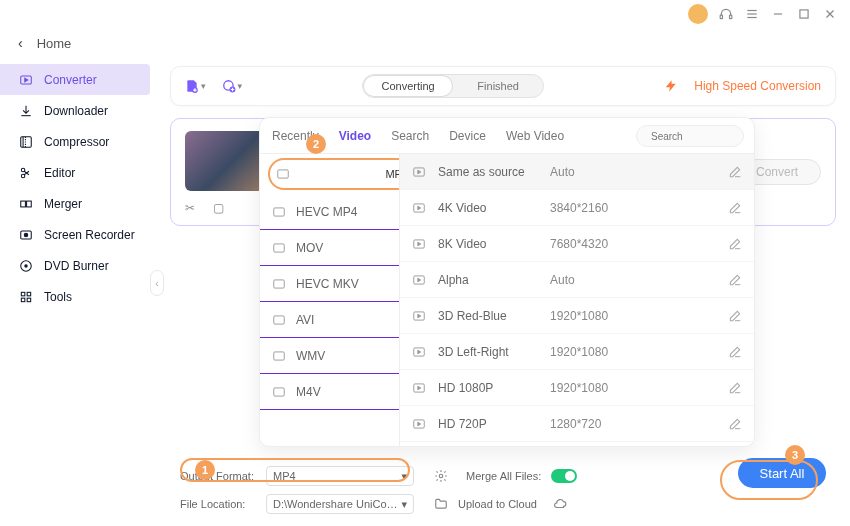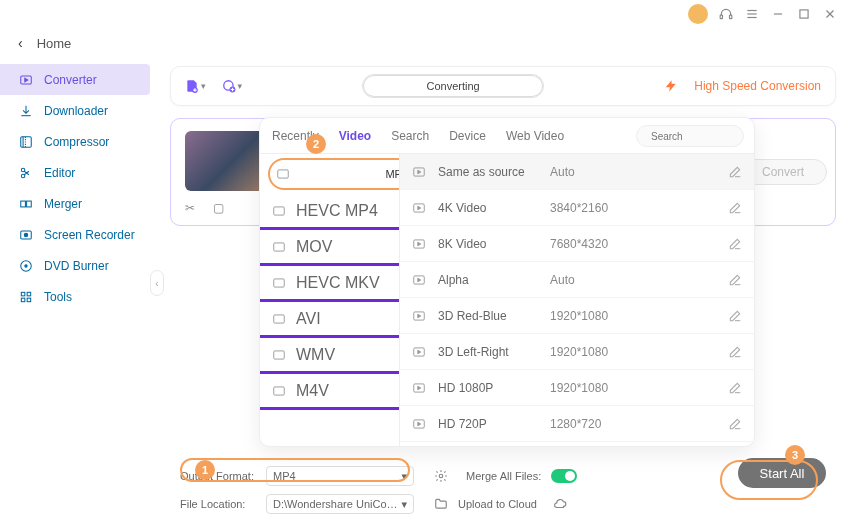--- a/index.html
+++ b/index.html
@@ -4,62 +4,62 @@
 <style>
 *{margin:0;padding:0;box-sizing:border-box;font-family:-apple-system,BlinkMacSystemFont,"Segoe UI",Arial,sans-serif}
 body{width:850px;height:526px;background:#fff;position:relative;font-size:12px;color:#555}
 .titlebar{height:28px;display:flex;align-items:center;justify-content:flex-end;padding:0 12px;gap:10px}
 .tb-icon{width:16px;height:16px;display:flex;align-items:center;justify-content:center;color:#888}
 .avatar{width:20px;height:20px;border-radius:50%;background:#f4b860}
 .home-row{height:30px;display:flex;align-items:center;padding-left:18px;gap:14px;color:#555;font-size:13px}
 .back-arrow{font-size:14px;color:#333}
 .layout{display:flex;height:calc(100% - 58px)}
 .sidebar{width:158px;padding-top:6px}
-.side-item{height:31px;display:flex;align-items:center;padding-left:18px;gap:10px;color:#0369a1;font-size:12px;cursor:pointer}
+.side-item{height:31px;display:flex;align-items:center;padding-left:18px;gap:10px;color:#0f172a;font-size:12px;cursor:pointer}
 .side-item.active{background:#e7e0fb;color:#6b4de6;border-radius:0 4px 4px 0;margin-right:8px}
 .side-icon{width:16px;height:16px;display:flex;align-items:center;justify-content:center}
 .main{flex:1;padding:8px 14px 0 12px;position:relative}
 .card{background:#fff;border:1px solid #eee;border-radius:10px;padding:10px 14px;box-shadow:0 1px 3px rgba(0,0,0,.03)}
 .top-card{height:40px;display:flex;align-items:center;justify-content:space-between}
 .tc-left{display:flex;gap:16px;align-items:center}
 .dd-icon{display:flex;align-items:center;gap:2px;color:#7c5cff}
 .arrow-dn{font-size:9px;color:#888}
 .seg{display:flex;border:1px solid #e2e2e2;border-radius:14px;overflow:hidden;width:182px;height:24px}
 .seg>div{flex:1;display:flex;align-items:center;justify-content:center;font-size:11px;color:#777}
 .seg>div.on{background:#fff;color:#444;border-radius:14px;box-shadow:0 0 0 1px #ddd inset}
 .seg{background:#f3f3f3}
 .hsc{color:#ff7b3d;font-size:12px;display:flex;align-items:center;gap:16px}
 .file-card{margin-top:12px;border:1px solid #d9caff;border-radius:10px;padding:12px 14px;height:108px;position:relative;display:flex;gap:14px}
 .thumb{width:96px;height:60px;border-radius:6px;background:linear-gradient(135deg,#8a6d8f 0%,#3b4a63 50%,#b98b6a 100%)}
 .fname{display:flex;align-items:center;gap:10px;font-size:13px;color:#333}
 .tool-row{position:absolute;left:14px;bottom:10px;display:flex;gap:18px;color:#888}
-.convert-btn{position:absolute;right:8px;top:50%;transform:translateY(-50%);border:1px solid #e4e4e4;background:#f8f8f8;color:#bbb;border-radius:14px;width:88px;height:26px;display:flex;align-items:center;justify-content:center;font-size:12px}
+.convert-btn{position:absolute;right:14px;top:50%;transform:translateY(-50%);border:1px solid #e4e4e4;background:#f8f8f8;color:#bbb;border-radius:14px;width:88px;height:26px;display:flex;align-items:center;justify-content:center;font-size:12px}
 .dropdown{position:absolute;top:117px;left:259px;width:496px;height:330px;background:#fff;border:1px solid #eee;border-radius:10px;box-shadow:0 6px 22px rgba(0,0,0,.08);z-index:20;display:flex;flex-direction:column}
 .dd-tabs{display:flex;align-items:center;height:36px;border-bottom:1px solid #eee;padding:0 12px;gap:20px;font-size:12px;color:#777;position:relative}
 .dd-tab.on{color:#6b4de6;font-weight:600}
 .dd-search{position:absolute;right:10px;top:7px;border:1px solid #eee;background:#fafafa;border-radius:12px;height:22px;width:108px;display:flex;align-items:center;padding:0 8px;gap:6px;color:#bbb}
 .dd-search input{border:none;outline:none;background:transparent;font-size:10px;flex:1;color:#555}
 .dd-body{flex:1;display:flex;overflow:hidden}
 .fmt-col{width:140px;border-right:1px solid #eee;overflow:auto}
-.fmt-item{height:36px;display:flex;align-items:center;gap:10px;padding-left:12px;font-size:16px;color:#666;border-bottom:3px solid #6d28d9}
+.fmt-item{height:36px;display:flex;align-items:center;gap:10px;padding-left:12px;font-size:12px;color:#666;border-bottom:1px solid #6d28d9}
 .fmt-item.sel{border:2px solid #f5a05a;border-radius:18px;margin:4px 8px;height:32px;color:#333}
 .res-col{flex:1;overflow:auto}
 .res-item{height:36px;display:flex;align-items:center;padding:0 12px;gap:12px;font-size:12px;color:#666;border-bottom:1px solid #f4f4f4;justify-content:space-between}
 .res-item.on{background:#f6f6f6}
 .res-left{display:flex;align-items:center;gap:12px}
 .res-label{width:100px}
 .res-dim{color:#888}
 .edit-ico{color:#aaa}
 .bottom{position:absolute;left:180px;right:14px;bottom:10px}
 .brow{display:flex;align-items:center;height:24px;gap:10px;font-size:11px;color:#666;margin-top:4px}
 .brow .lbl{width:76px}
 .sel{border:1px solid #ddd;border-radius:4px;height:20px;width:148px;display:flex;align-items:center;justify-content:space-between;padding:0 6px;font-size:11px;background:#fff}
 .toggle{width:26px;height:14px;border-radius:8px;background:#1fc97a;position:relative}
 .toggle::after{content:'';position:absolute;width:10px;height:10px;border-radius:50%;background:#fff;right:2px;top:2px}
-.start-all{position:absolute;right:10px;bottom:28px;width:88px;height:30px;border-radius:16px;background:#737373;color:#fff;display:flex;align-items:center;justify-content:center;font-size:13px}
+.start-all{position:absolute;right:10px;bottom:28px;width:88px;height:30px;border-radius:16px;background:#3b82f6;color:#fff;display:flex;align-items:center;justify-content:center;font-size:13px}
 .callout{position:absolute;width:20px;height:20px;border-radius:50%;background:#f5a05a;color:#fff;display:flex;align-items:center;justify-content:center;font-size:11px;font-weight:700;z-index:40}
 .callout-ring{position:absolute;border:2px solid #f5a05a;border-radius:14px;z-index:30;pointer-events:none}
 .collapse-handle{position:absolute;left:150px;top:270px;width:14px;height:26px;border:1px solid #e8e8e8;border-radius:7px;background:#fff;display:flex;align-items:center;justify-content:center;color:#aaa;font-size:10px;z-index:5}
 svg{width:14px;height:14px}
 </style>
 </head>
 <body>
 
 <div class="titlebar">
   <div class="avatar"></div>
@@ -193,20 +193,21 @@
           <svg viewBox="0 0 24 24" fill="none" stroke="#7c5cff" stroke-width="2.2">
               <circle cx="11" cy="11" r="8"></circle>
               <circle cx="18" cy="18" r="5" fill="#7c5cff" stroke="none"></circle>
               <path d="M18 15v6M15 18h6" stroke="#fff" stroke-width="2"></path>
             </svg>
           <span class="arrow-dn">▾</span>
         </div>
       </div>
       <div class="seg">
         <div class="on">Converting</div>
+        <div>Finished</div>
       </div>
       <div class="hsc">
         <svg viewBox="0 0 24 24" fill="#ff7b3d">
             <path d="M13 2L3 14h7l-1 8 11-14h-7l0-6z"></path>
           </svg>
         <span>High Speed Conversion</span>
       </div>
     </div>
 
     <div class="file-card">

